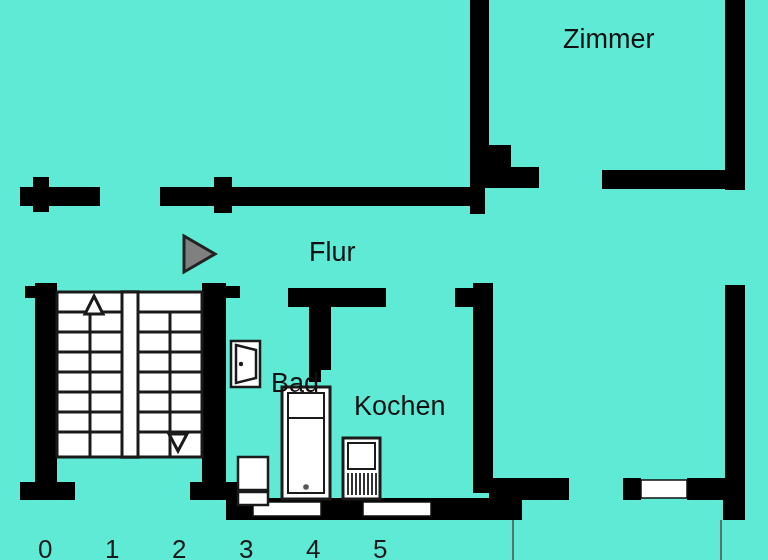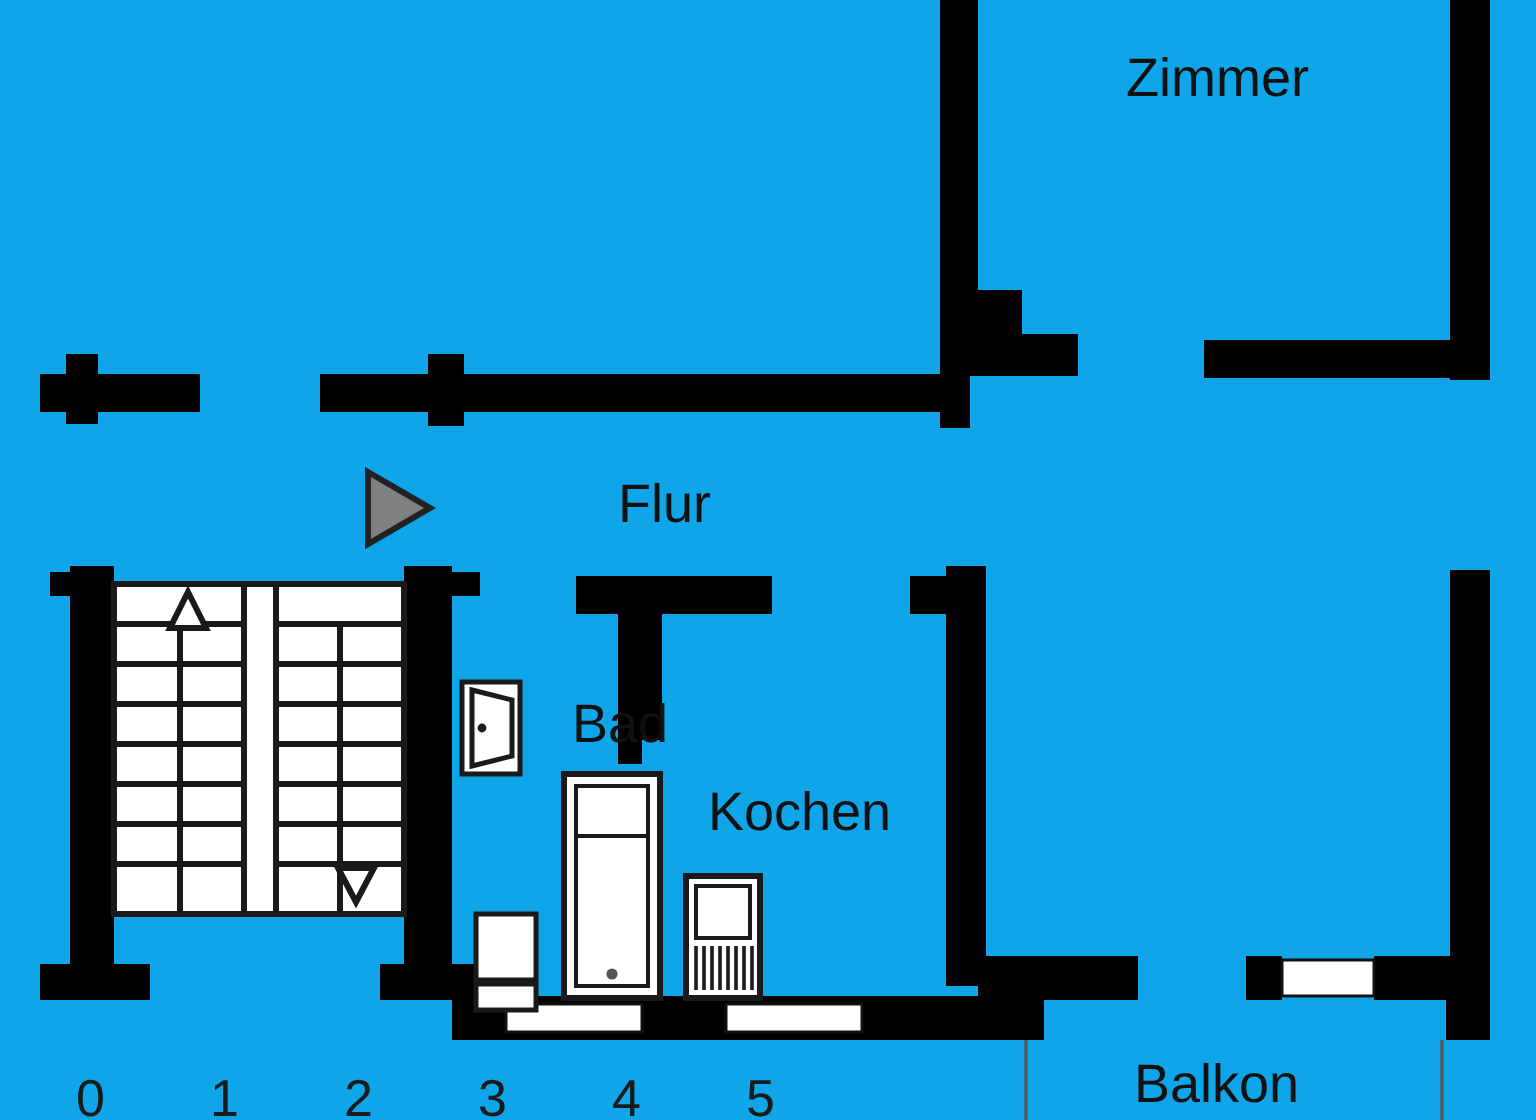--- a/index.html
+++ b/index.html
@@ -7,21 +7,21 @@
     padding: 0;
     background: #ffffff;
   }
   body {
     font-family: "Liberation Sans", sans-serif;
   }
   #floorplan-root {
     position: relative;
     width: 768px;
     height: 560px;
-    background: #0ea5e9;
+    background: #5eead4;
     overflow: hidden;
   }
   #floorplan-svg {
     position: absolute;
     left: 0;
     top: 0;
     width: 768px;
     height: 560px;
     display: block;
   }
@@ -161,26 +161,25 @@
         <line x1="376" y1="473" x2="376" y2="495"></line>
       </g>
     </g>
 
   </svg>
 
   <div class="room-label size-lg" style="left:563px; top:26px;">Zimmer</div>
 
   <div class="room-label size-lg" style="left:309px; top:239px;">Flur</div>
 
-  <div class="room-label size-lg" style="left:271px; top:349px;margin-left:15px;">Bad</div>
+  <div class="room-label size-lg" style="left:271px; top:370px;">Bad</div>
 
   <div class="room-label size-lg" style="left:354px; top:349px;margin-top:44px;">Kochen</div>
 
 
-  <div class="room-label size-lg" style="left:567px; top:529px;">Balkon</div>
 
   <div>
     <div class="scale-num" style="left:38px;  top:536px;">0</div>
     <div class="scale-num" style="left:105px; top:536px;">1</div>
     <div class="scale-num" style="left:172px; top:536px;">2</div>
     <div class="scale-num" style="left:239px; top:536px;">3</div>
     <div class="scale-num" style="left:306px; top:536px;">4</div>
     <div class="scale-num" style="left:373px; top:536px;">5</div>
   </div>
 

